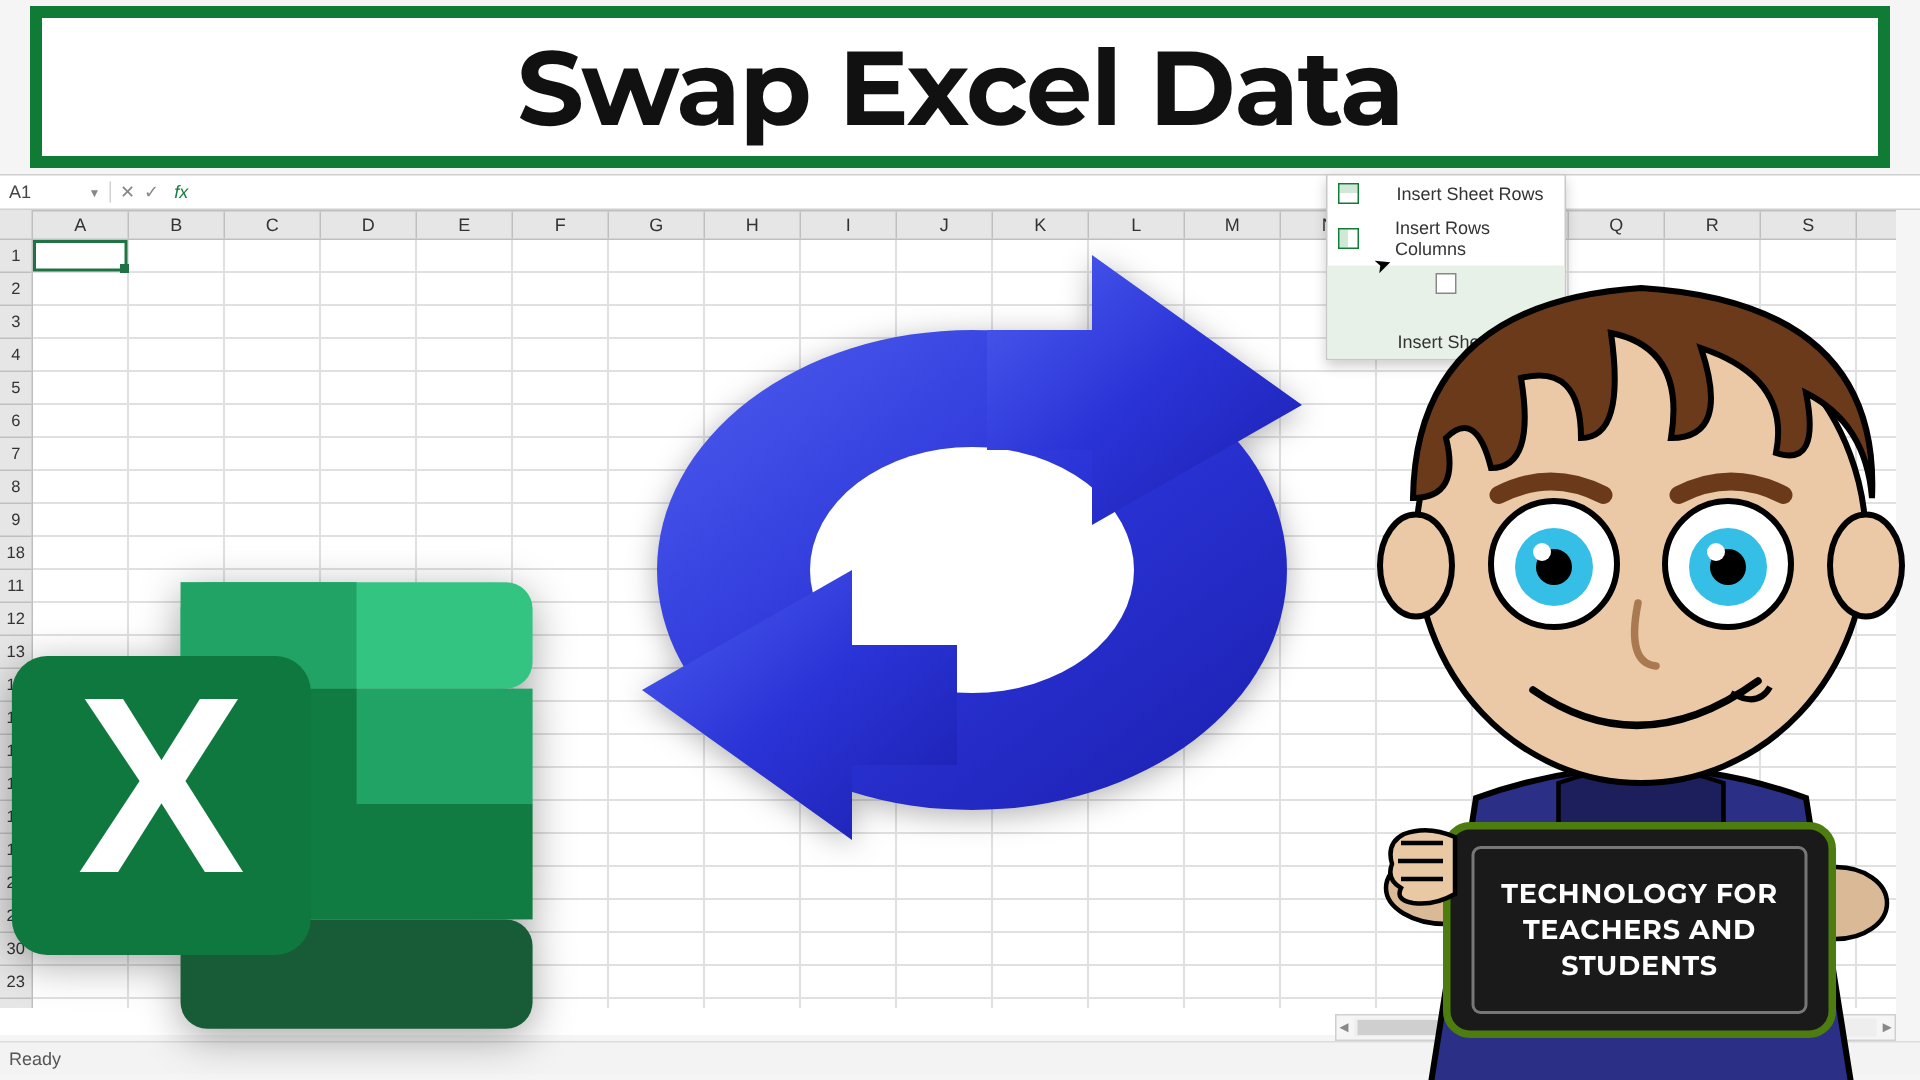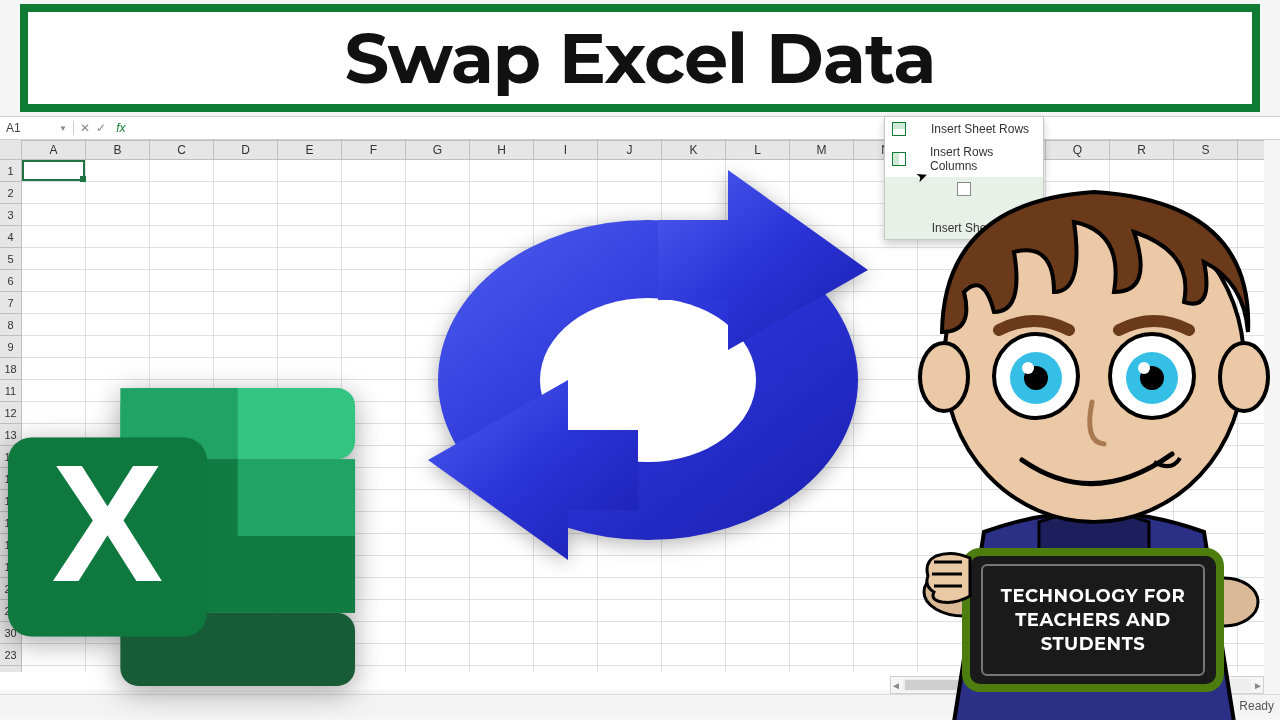--- a/index.html
+++ b/index.html
@@ -106,21 +106,21 @@
   }
   .cursor {
     position:absolute; top:168px; left:916px; font-size:14px; color:#000; z-index:31;
     transform: rotate(-20deg);
   }
   
   .status-bar {
     position:absolute; bottom:4px; left:0; right:0; height:22px;
     background:#f3f3f3; border-top:1px solid #dcdcdc;
     display:flex; align-items:center; padding:0 6px;
-    font-size:12px; color:#555; z-index:2;justify-content:flex-end;
+    font-size:12px; color:#555; z-index:2;
   }
   .hscroll {
     position:absolute; bottom:26px; left:890px; right:16px; height:18px;
     background:#f5f5f5; border:1px solid #d0d0d0; z-index:2;
     display:flex; align-items:center; justify-content:space-between;
     font-size:10px; color:#888;
   }
   .hscroll .track { flex:1; height:12px; margin:0 2px; background:#eee; position:relative; }
   .hscroll .thumb { position:absolute; left:2px; top:1px; width:60px; height:10px; background:#cfcfcf; }
   
@@ -134,21 +134,21 @@
     filter: drop-shadow(0 4px 10px rgba(0,0,0,0.3));
   }
   
   .character {
     position:absolute; bottom:-2px; right:6px; width:370px; height:560px; z-index:45;
   }
   
   .tablet {
     position:absolute; bottom:28px; right:56px; width:262px; height:144px;
     background:#1a1a1a; border-radius:18px; z-index:46;
-    border:8px solid #4d7c0f;
+    border:5px solid #4d7c0f;
     display:flex; align-items:center; justify-content:center;
     text-align:center; color:#fff;
   }
   .tablet-inner {
     width:224px; height:112px; border:2px solid #777; border-radius:6px;
     display:flex; align-items:center; justify-content:center;
     font-family:"Montserrat","Segoe UI",sans-serif; font-weight:700;
     font-size:18px; line-height:1.35; letter-spacing:0.5px;
     padding:6px 8px;
   }

